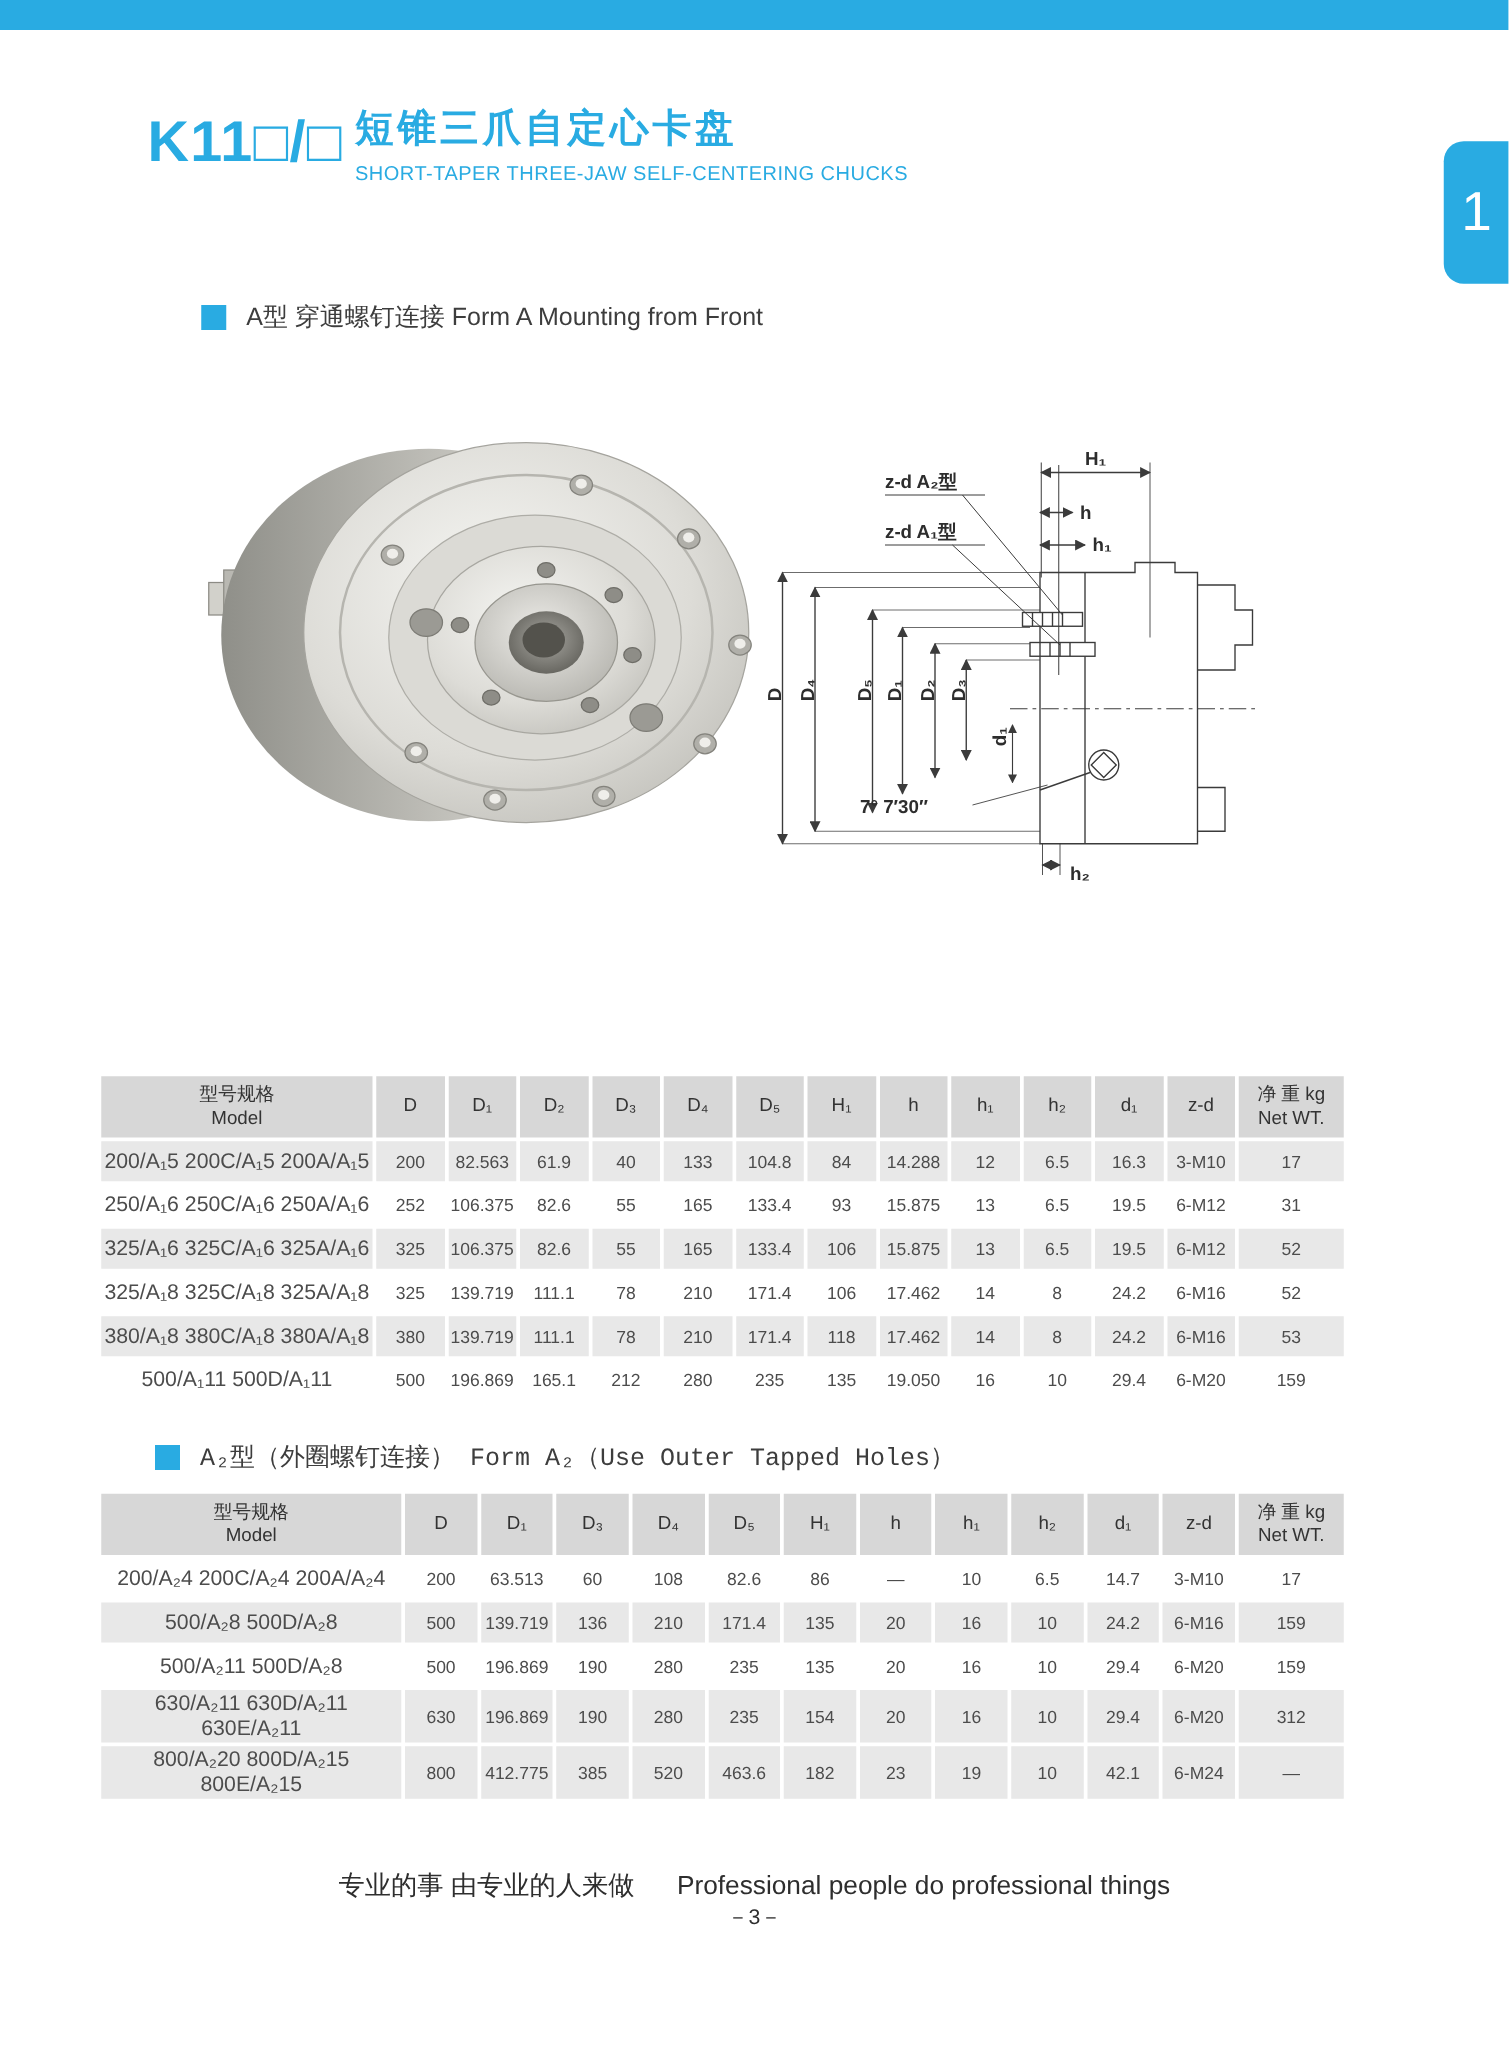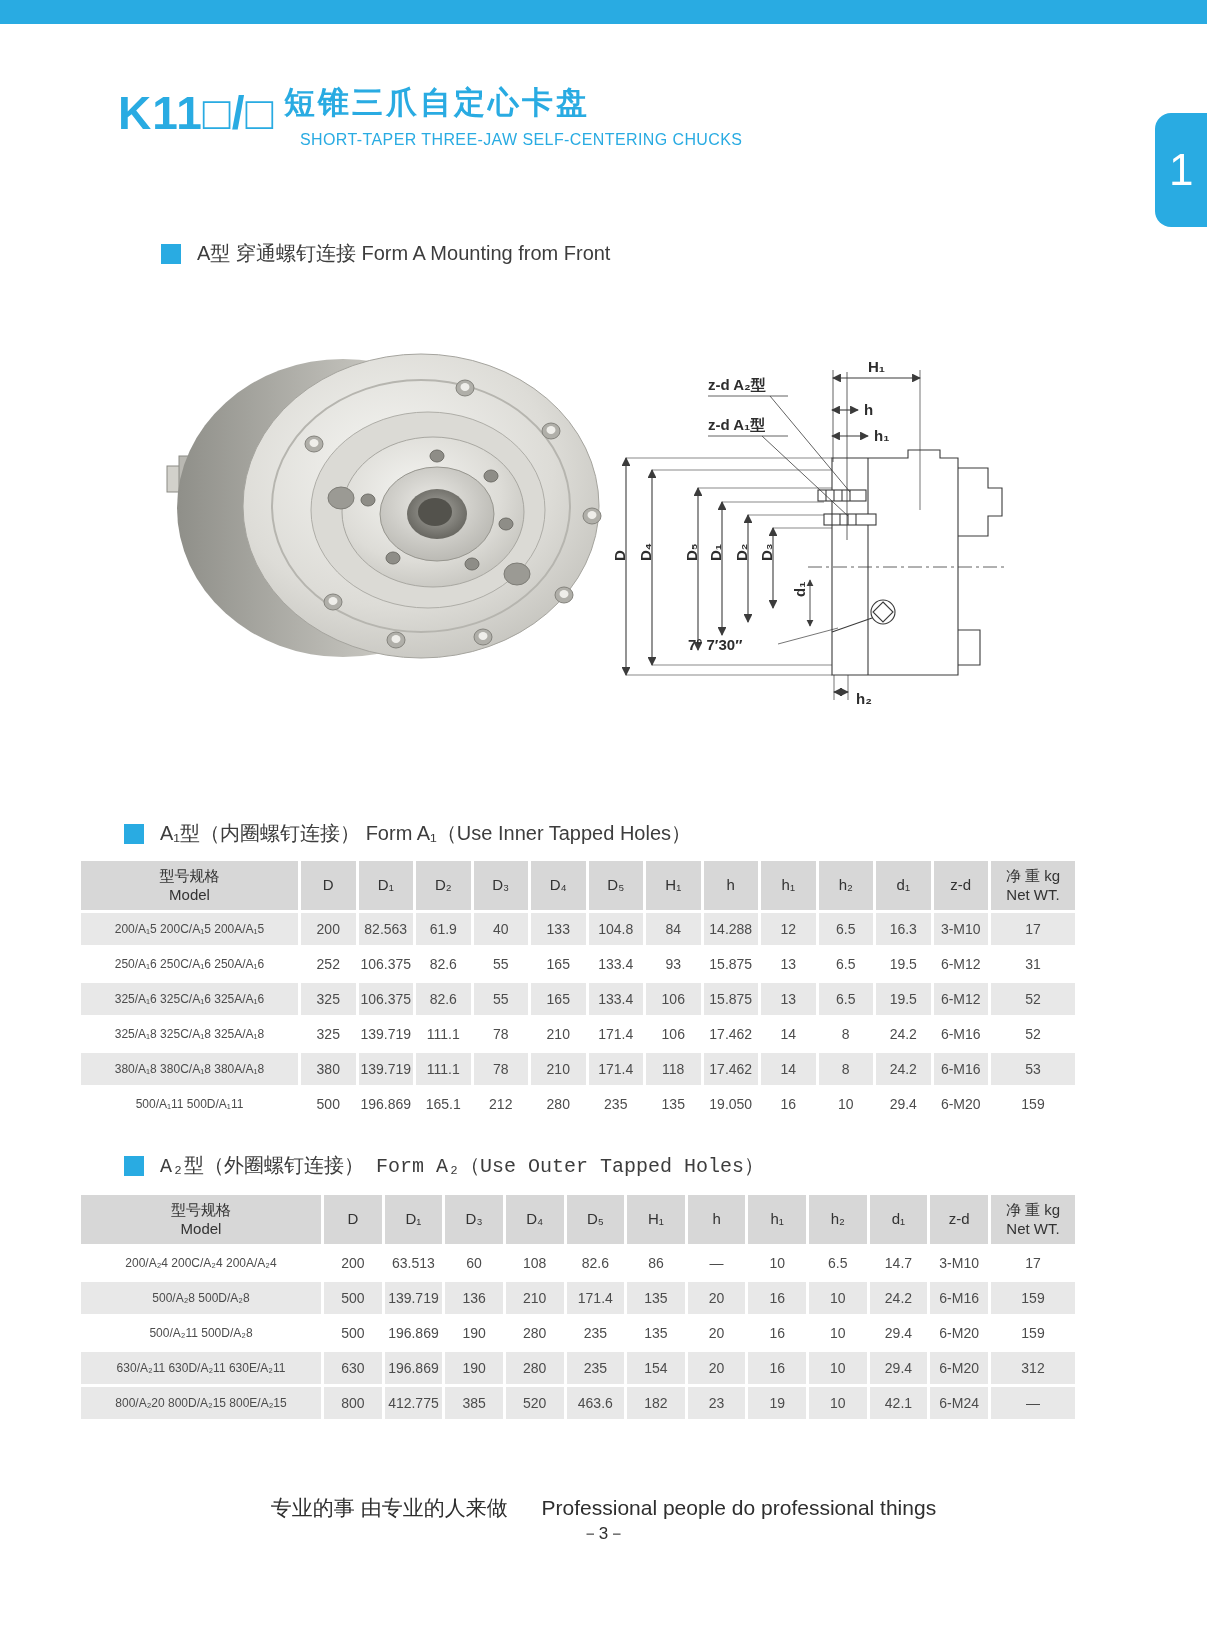--- a/index.html
+++ b/index.html
@@ -6,21 +6,21 @@
   .page {
     position:relative; width:1207px; height:1649px; background:#fff;
     font-family:"Liberation Sans","DejaVu Sans",sans-serif; overflow:hidden;
     color:#3f3f3f;
   }
   .topbar { position:absolute; left:0; top:0; width:1207px; height:24px; background:var(--accent,#29abe2); }
 
   
   .brand { position:absolute; left:118px; top:86px; font-size:46px; font-weight:bold; color:var(--accent,#29abe2); letter-spacing:1px; }
   .title-cn { position:absolute; left:284px; top:82px; font-size:31px; font-weight:bold; color:var(--accent,#29abe2); letter-spacing:3px; }
-  .title-en { position:absolute; left:300px; top:131px; font-size:16px; color:var(--accent,#29abe2); letter-spacing:0.4px; }
+  .title-en { position:absolute; left:284px; top:131px; font-size:16px; color:var(--accent,#29abe2); letter-spacing:0.4px; }
 
   .chapter-tab { position:absolute; left:1155px; top:113px; width:52px; height:114px;
     background:var(--accent,#29abe2); border-radius:16px 0 0 16px; display:flex; align-items:center; }
   .chapter-tab span { color:#fff; font-size:44px; padding-left:14px; }
 
   
   .section { position:absolute; display:flex; align-items:center; gap:16px;margin-left:46px; }
   .bullet { width:20px; height:20px; background:var(--accent,#29abe2); flex:0 0 auto; }
   .section-title { font-size:20px; color:#3d3d3d; }
 
@@ -33,21 +33,21 @@
   table.tbl { position:absolute; left:78px; width:1000px; border-collapse:separate; border-spacing:3px; table-layout:fixed; }
   table.tbl th { background:var(--th-bg,#d7d7d7); height:47px; font-size:15px; font-weight:500; color:#333;
     white-space:pre-line; line-height:1.25; text-align:center; }
   table.tbl td { background:#fff; height:30px; text-align:center; font-size:14px; color:#4c4c4c; }
   table.tbl tr.shaded td { background:var(--row-bg,#e8e8e8); }
   table.t1 { top:858px; }
   table.t2 { top:1192px; }
   table.t1 th:first-child { width:215px; }
   table.t2 th:first-child { width:238px; }
   table.tbl th:last-child { width:82px; }
-  table.tbl td:first-child { font-size:12px; }
+  table.tbl td:first-child { font-size:17px; }
 
   
   .footer { position:absolute; left:0; top:1494px; width:1207px; text-align:center; font-size:21px; color:#2e2e2e; }
   .footer .en { margin-left:28px; }
   .pageno { position:absolute; left:0; top:1522px; width:1207px; text-align:center; font-size:17px; color:#2e2e2e; }
 </style>
 </head>
 <body>
 
 <div class="page">
@@ -210,24 +210,20 @@
     <text x="47" y="243" transform="rotate(-90 38 240)">D₄</text>
     <text x="93" y="243" transform="rotate(-90 84 240)">D₅</text>
     <text x="117" y="243" transform="rotate(-90 108 240)">D₁</text>
     <text x="143" y="243" transform="rotate(-90 134 240)">D₂</text>
     <text x="168" y="243" transform="rotate(-90 159 240)">D₃</text>
     <text x="196" y="276" transform="rotate(-90 191 272)">d₁</text>
     <text x="78" y="320">7° 7′30″</text>
     <text x="246" y="374">h₂</text>
   </svg>
 
-  <div class="section" style="left:78px; top:820px;">
-    <div class="bullet"></div>
-    <div class="section-title">A₁型（内圈螺钉连接） Form A₁（Use Inner Tapped Holes）</div>
-  </div>
 
   <table class="tbl t1">
       <thead>
         <tr>
           <th>型号规格
 Model</th>
           <th>D</th>
           <th>D₁</th>
           <th>D₂</th>
           <th>D₃</th>

